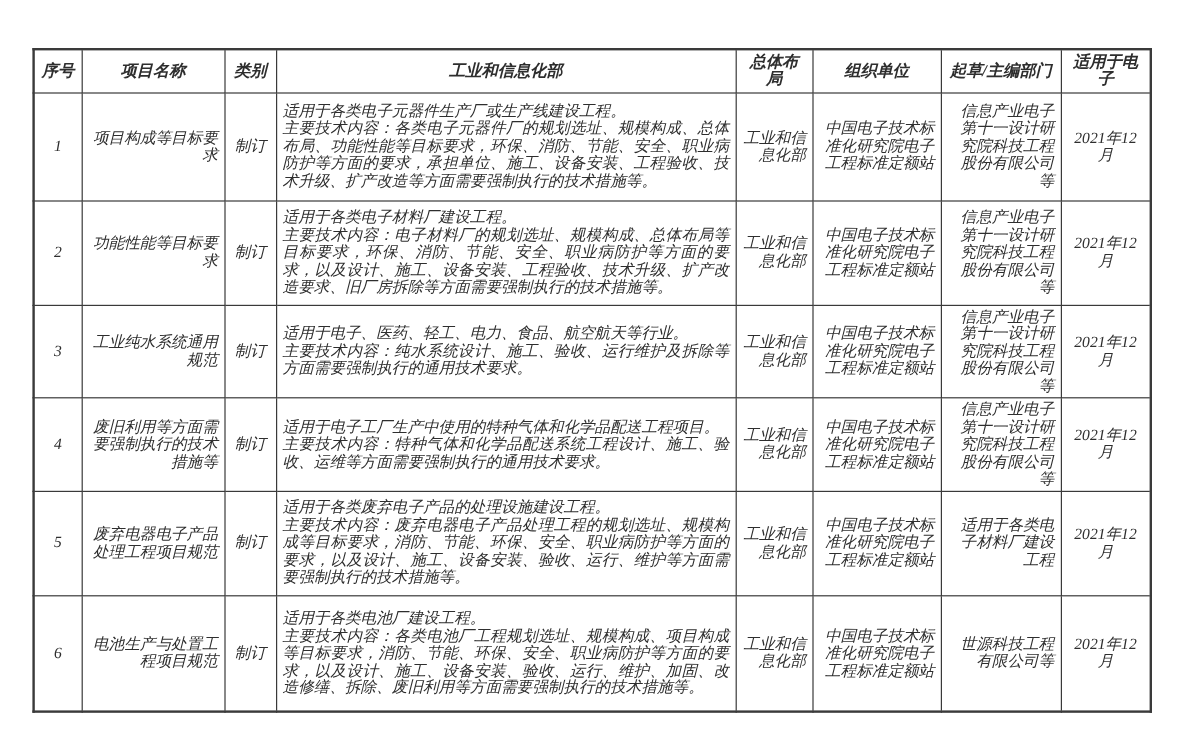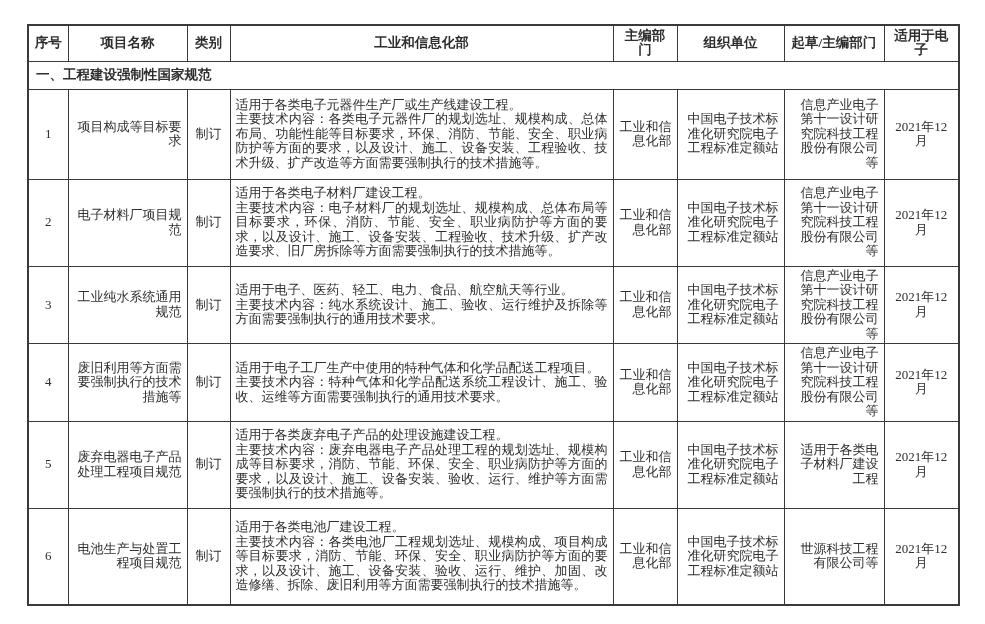--- a/index.html
+++ b/index.html
@@ -8,21 +8,22 @@
     background: #ffffff;
     width: 985px;
     height: 624px;
     overflow: hidden;
     font-family: "Liberation Serif", "DejaVu Serif", serif;
     color: #2e2e2e;
   }
   .page {
     position: absolute;
     left: 27px;
-    top: 24px;
+    top: 40px;
+    font-style: italic;
   }
   table.plan-table {
     border-collapse: collapse;
     table-layout: fixed;
     width: 931px;
     border: 2px solid #3a3a3a;
   }
   .plan-table th, .plan-table td {
     border: 1px solid #3a3a3a;
     padding: 2px 5px;
@@ -73,44 +74,41 @@
         <col style="width:107px">
         <col style="width:100px">
         <col style="width:75px">
     </colgroup>
     <tbody>
       <tr class="hdr">
         <th>序号</th>
         <th>项目名称</th>
         <th>类别</th>
         <th>工业和信息化部</th>
-        <th>主编部门</th>
+        <th>总体布局</th>
         <th>组织单位</th>
         <th>起草/主编部门</th>
         <th>适用于电子</th>
-      </tr>
-      <tr class="sec">
-        <td colspan="8">一、工程建设强制性国家规范</td>
       </tr>
 
       <tr class="r1">
         <td class="c-center">1</td>
         <td class="c-left">项目构成等目标要求</td>
         <td class="c-center">制订</td>
         <td class="c-content">适用于各类电子元器件生产厂或生产线建设工程。
-主要技术内容：各类电子元器件厂的规划选址、规模构成、总体布局、功能性能等目标要求，环保、消防、节能、安全、职业病防护等方面的要求，以及设计、施工、设备安装、工程验收、技术升级、扩产改造等方面需要强制执行的技术措施等。</td>
+主要技术内容：各类电子元器件厂的规划选址、规模构成、总体布局、功能性能等目标要求，环保、消防、节能、安全、职业病防护等方面的要求，承担单位、施工、设备安装、工程验收、技术升级、扩产改造等方面需要强制执行的技术措施等。</td>
         <td class="c-left">工业和信息化部</td>
         <td class="c-left">中国电子技术标准化研究院电子工程标准定额站</td>
         <td class="c-left">信息产业电子第十一设计研究院科技工程股份有限公司等</td>
         <td class="c-center">2021年12月</td>
       </tr>
 
       <tr class="r2">
         <td class="c-center">2</td>
-        <td class="c-left">电子材料厂项目规范</td>
+        <td class="c-left">功能性能等目标要求</td>
         <td class="c-center">制订</td>
         <td class="c-content">适用于各类电子材料厂建设工程。
 主要技术内容：电子材料厂的规划选址、规模构成、总体布局等目标要求，环保、消防、节能、安全、职业病防护等方面的要求，以及设计、施工、设备安装、工程验收、技术升级、扩产改造要求、旧厂房拆除等方面需要强制执行的技术措施等。</td>
         <td class="c-left">工业和信息化部</td>
         <td class="c-left">中国电子技术标准化研究院电子工程标准定额站</td>
         <td class="c-left">信息产业电子第十一设计研究院科技工程股份有限公司等</td>
         <td class="c-center">2021年12月</td>
       </tr>
 
       <tr class="r3">

